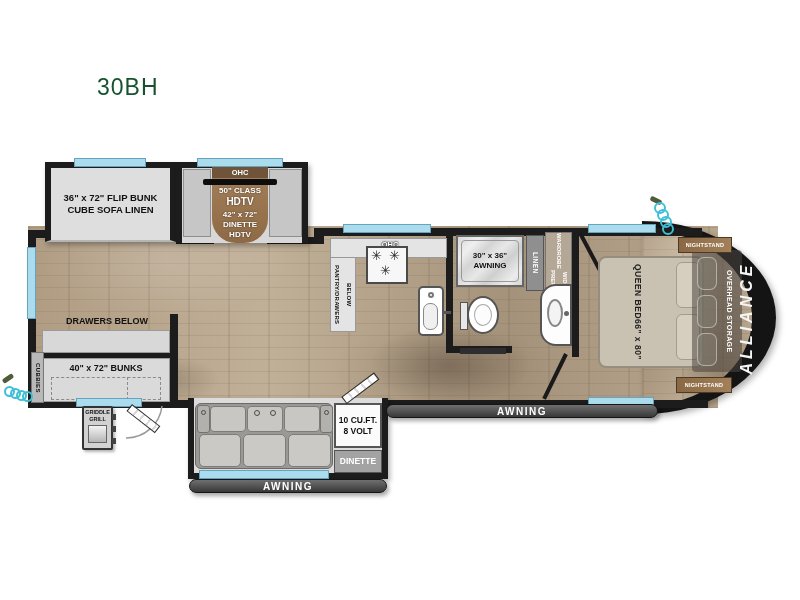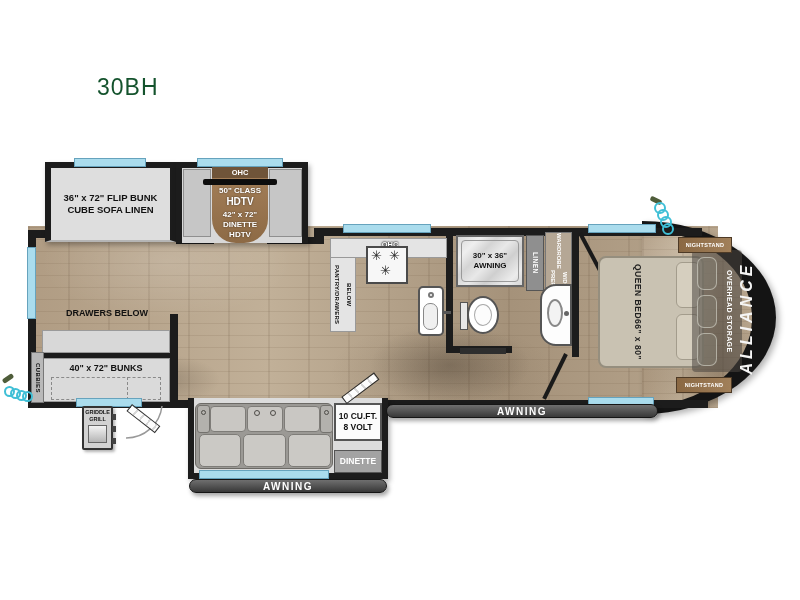--- a/index.html
+++ b/index.html
@@ -62,21 +62,21 @@
   <div class="abs wall" style="left:314px;top:228px;width:10px;height:16px;z-index:4;"></div>
   <div class="abs wall" style="left:318px;top:228px;width:384px;height:8px;z-index:4;"></div>
   <div class="abs wall" style="left:28px;top:400px;width:166px;height:8px;z-index:4;"></div>
   <div class="abs wall" style="left:382px;top:400px;width:326px;height:8px;z-index:4;"></div>
   <div class="abs wall" style="left:170px;top:314px;width:8px;height:94px;z-index:4;"></div>
   <div class="abs wall" style="left:446px;top:233px;width:7px;height:120px;z-index:4;"></div>
   <div class="abs wall" style="left:446px;top:346px;width:66px;height:7px;z-index:4;"></div>
   <div class="abs" style="left:460px;top:348px;width:46px;height:6px;background:#2e2e2e;z-index:5;"></div>
   <div class="abs wall" style="left:572px;top:233px;width:7px;height:124px;z-index:4;"></div>
 
-  <div class="abs lbl" style="left:52px;top:308px;width:110px;font-size:9px;z-index:5;">DRAWERS BELOW</div>
+  <div class="abs lbl" style="left:52px;top:316px;width:110px;font-size:9px;z-index:5;">DRAWERS BELOW</div>
   <div class="abs" style="left:42px;top:330px;width:128px;height:23px;background:#d8d8d8;border:1px solid #9a9a9a;z-index:5;"></div>
   <div class="abs wall" style="left:42px;top:353px;width:128px;height:5px;z-index:5;"></div>
   <div class="abs" style="left:42px;top:358px;width:128px;height:44px;background:#dadada;border:1px solid #9a9a9a;z-index:5;">
     <div class="lbl" style="margin-top:4px;font-size:9px;">40" x 72" BUNKS</div>
     <div class="abs" style="left:8px;top:18px;width:110px;height:23px;border:1.5px dashed #8a8a8a;"></div>
     <div class="abs" style="left:84px;top:18px;width:0;height:23px;border-left:1.5px dashed #8a8a8a;"></div>
   </div>
   <div class="abs flexc" style="left:31px;top:352px;width:13px;height:51px;background:#b9b9b9;border:1px solid #777;z-index:5;">
     <span class="v-rl lbl" style="font-size:6px;letter-spacing:.4px;">CUBBIES</span>
   </div>
@@ -175,21 +175,21 @@
     </div>
     <div class="abs" style="left:124px;top:1px;width:13px;height:28px;background:#b3b1ad;border:1px solid #74726e;border-radius:3px;">
       <div class="abs" style="left:3px;top:4px;width:5px;height:5px;border:1.5px solid #4e4c48;border-radius:50%;"></div>
     </div>
     <div class="abs" style="left:58px;top:6px;width:6px;height:6px;border:1.5px solid #4e4c48;border-radius:50%;"></div>
     <div class="abs" style="left:74px;top:6px;width:6px;height:6px;border:1.5px solid #4e4c48;border-radius:50%;"></div>
     <div class="cushion" style="left:3px;top:30px;width:42px;height:33px;background:#cbc9c5;border-radius:5px;"></div>
     <div class="cushion" style="left:47px;top:30px;width:43px;height:33px;background:#cbc9c5;border-radius:5px;"></div>
     <div class="cushion" style="left:92px;top:30px;width:43px;height:33px;background:#cbc9c5;border-radius:5px;"></div>
   </div>
-  <div class="abs flexcol" style="left:334px;top:403px;width:48px;height:38px;background:#fbfbfb;border:2px solid #555;z-index:7;">
+  <div class="abs flexcol" style="left:334px;top:403px;width:48px;height:45px;background:#fbfbfb;border:2px solid #555;z-index:7;">
     <span class="lbl" style="font-size:8.5px;">10 CU.FT.</span>
     <span class="lbl" style="font-size:8.5px;">8 VOLT</span>
   </div>
   <div class="abs flexc" style="left:334px;top:450px;width:48px;height:23px;background:#a3a3a3;border:1px solid #555;z-index:7;">
     <span class="wlbl" style="font-size:8.5px;">DINETTE</span>
   </div>
 
   <div class="abs window" style="left:74px;top:158px;width:72px;height:9px;z-index:8;"></div>
   <div class="abs window" style="left:197px;top:158px;width:86px;height:9px;z-index:8;"></div>
   <div class="abs window" style="left:343px;top:224px;width:88px;height:9px;z-index:8;"></div>

